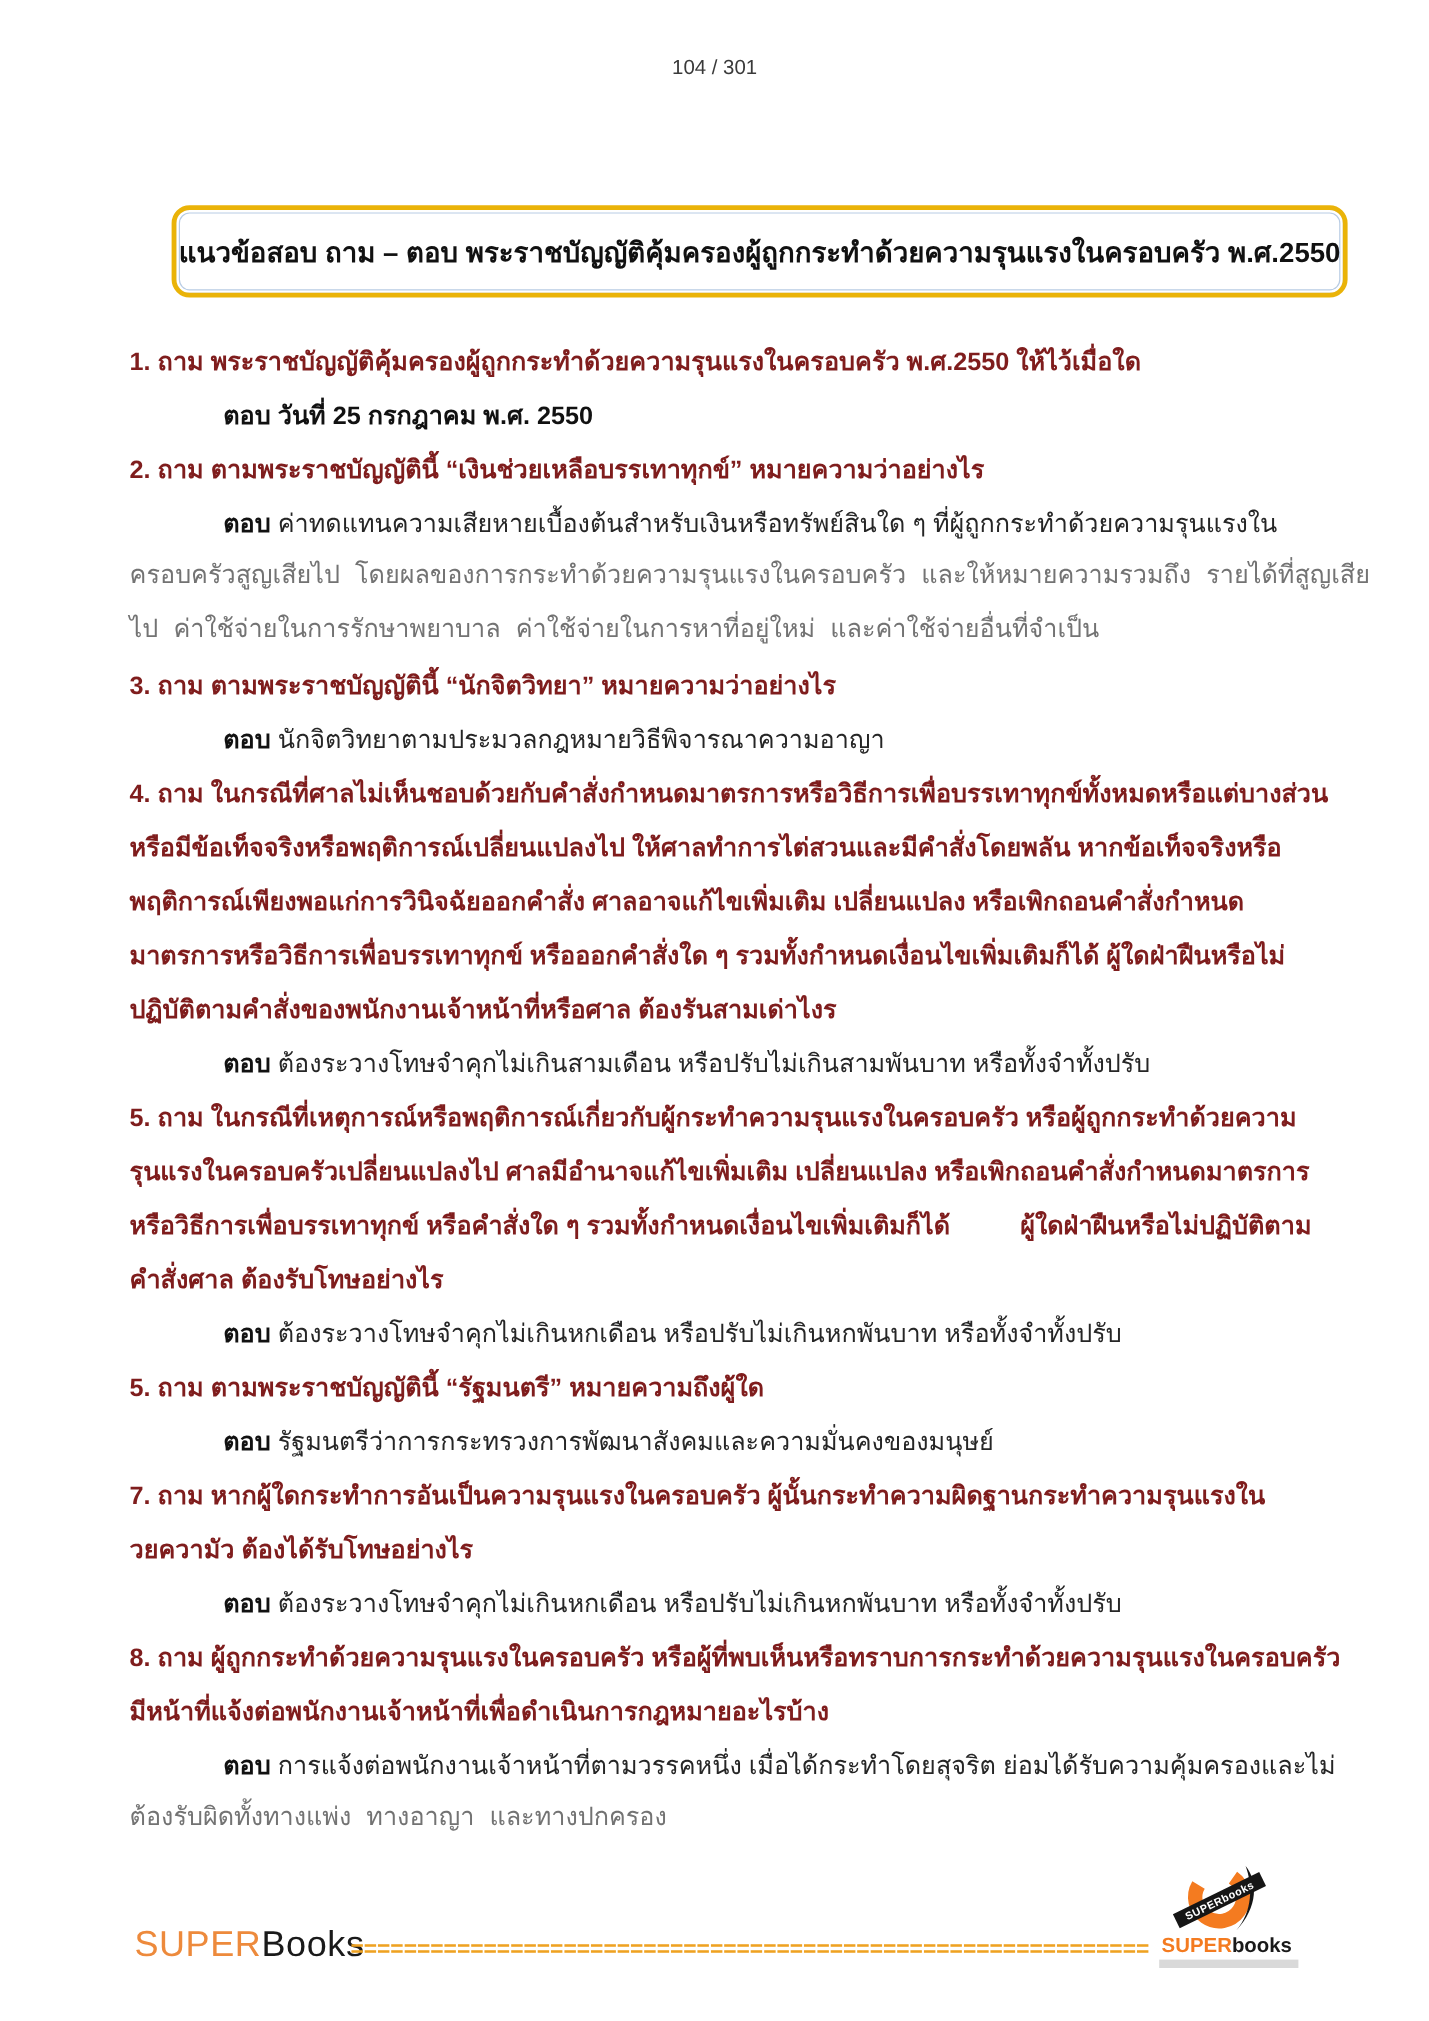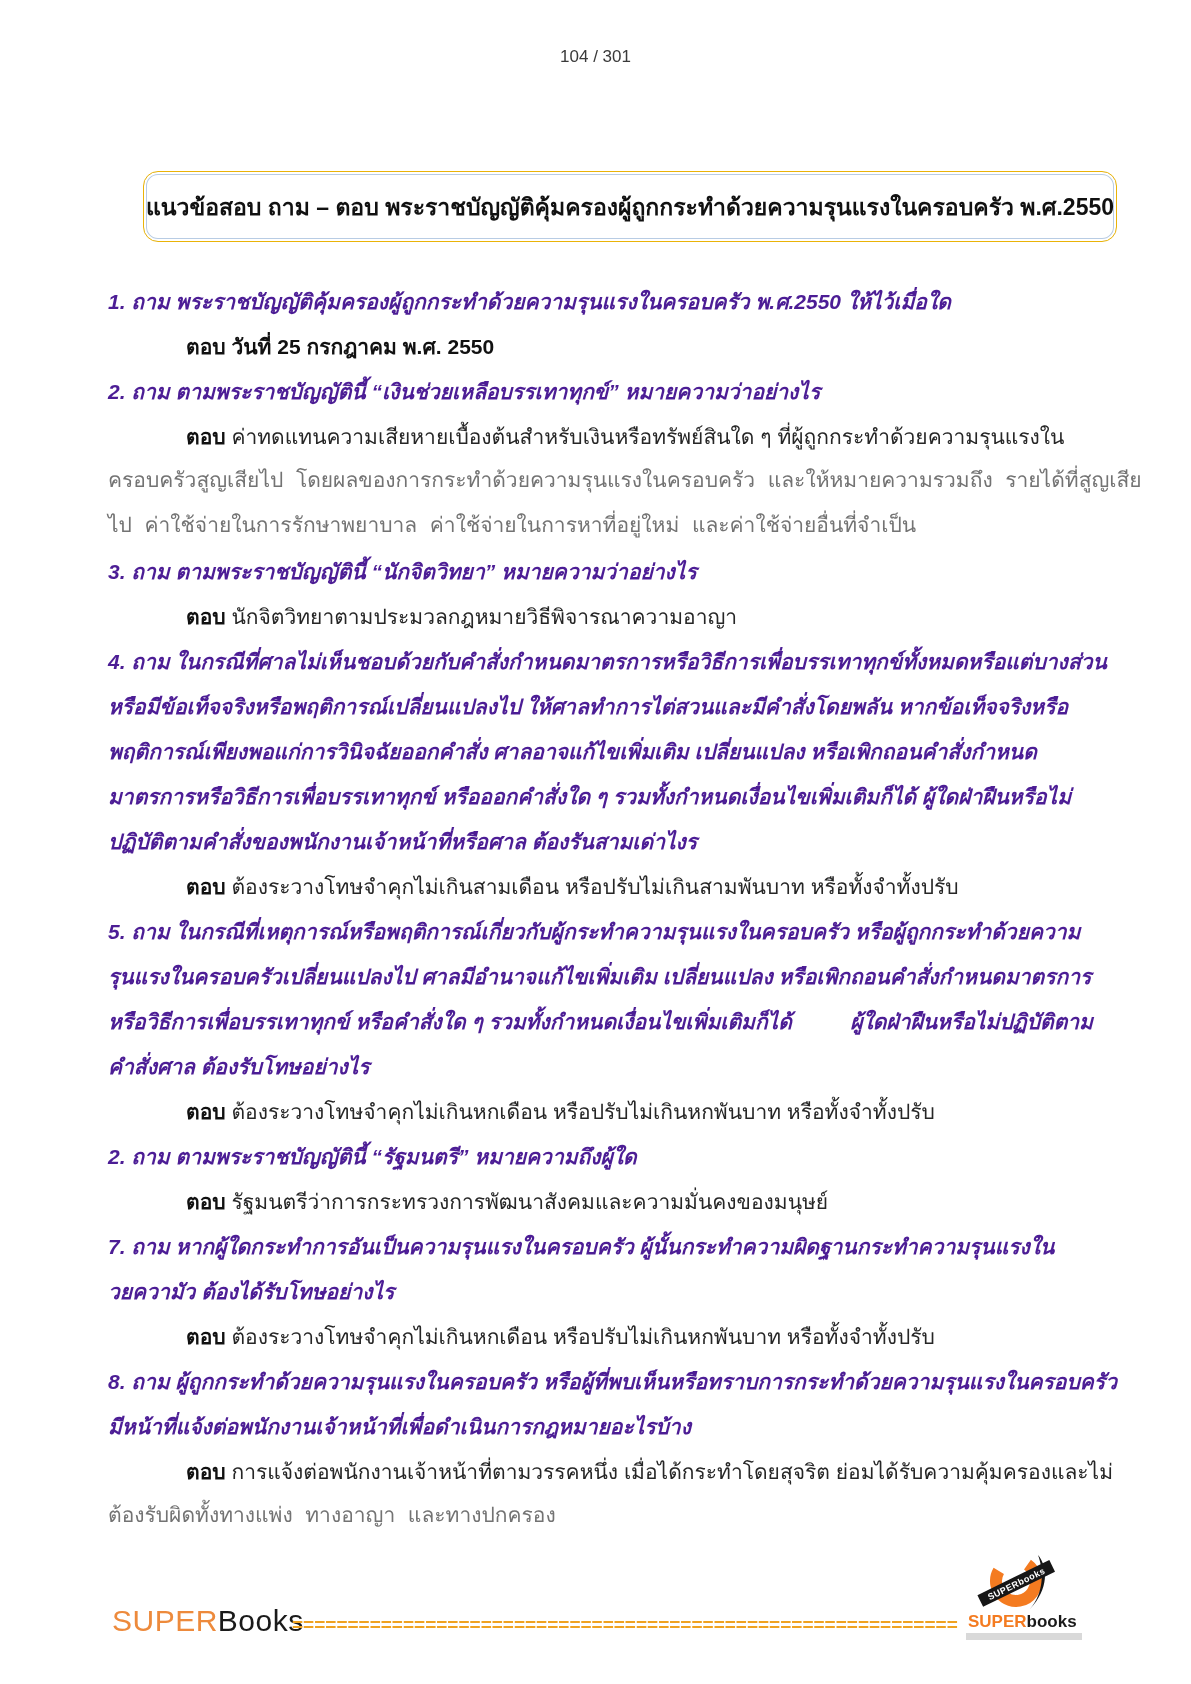--- a/index.html
+++ b/index.html
@@ -16,21 +16,21 @@
     position: absolute;
     top: 28px; left: 0; right: 0;
     text-align: center;
     font-size: 17px;
     color: #3a3a3a;
   }
   .title-box {
     position: absolute;
     left: 143px; top: 152px;
     width: 972px; height: 69px;
-    border: 1px solid #eab308;
+    border: 4px solid #eab308;
     border-radius: 15px;
     box-shadow: inset 0 0 0 2px #ffffff, inset 0 0 0 3px #b8cce4;
     display: flex;
     align-items: center;
     justify-content: center;
   }
   .title-text {
     font-size: 23px;
     font-weight: bold;
     color: #111111;
@@ -44,21 +44,21 @@
     width: 1010px;
     color: #1f1f1f;
     font-size: 21px;
   }
   .line {
     height: 45px;
     line-height: 45px;
     white-space: pre;
     overflow: visible;
   }
-  .line.q   { font-weight: bold; color: #4c1d95; font-style: italic; }
+  .line.q   { font-weight: bold; color: #7f1d1d; }
   .line.a1  { padding-left: 78px; font-weight: normal; color: #262626; }
   .line.a1b { padding-left: 78px; font-weight: bold; color: #111111; }
   .line.ac  { font-weight: normal; color: #737373; font-family: Liberation Mono, monospace; }
   .ans-label { font-weight: bold; color: #111111; }
   .footer-brand {
     position: absolute;
     left: 112px; top: 1585px;
     font-size: 30px;
     letter-spacing: 0.5px;
     white-space: nowrap;
@@ -121,21 +121,21 @@
       <div class="line q">หรือมีข้อเท็จจริงหรือพฤติการณ์เปลี่ยนแปลงไป ให้ศาลทำการไต่สวนและมีคำสั่งโดยพลัน หากข้อเท็จจริงหรือ</div>
       <div class="line q">พฤติการณ์เพียงพอแก่การวินิจฉัยออกคำสั่ง ศาลอาจแก้ไขเพิ่มเติม เปลี่ยนแปลง หรือเพิกถอนคำสั่งกำหนด</div>
       <div class="line q">มาตรการหรือวิธีการเพื่อบรรเทาทุกข์ หรือออกคำสั่งใด ๆ รวมทั้งกำหนดเงื่อนไขเพิ่มเติมก็ได้ ผู้ใดฝ่าฝืนหรือไม่</div>
       <div class="line q">ปฏิบัติตามคำสั่งของพนักงานเจ้าหน้าที่หรือศาล ต้องรันสามเด่าไงร</div>
       <div class="line a1"><span class="ans-label">ตอบ</span> <span>ต้องระวางโทษจำคุกไม่เกินสามเดือน หรือปรับไม่เกินสามพันบาท หรือทั้งจำทั้งปรับ</span></div>
       <div class="line q">5. ถาม ในกรณีที่เหตุการณ์หรือพฤติการณ์เกี่ยวกับผู้กระทำความรุนแรงในครอบครัว หรือผู้ถูกกระทำด้วยความ</div>
       <div class="line q">รุนแรงในครอบครัวเปลี่ยนแปลงไป ศาลมีอำนาจแก้ไขเพิ่มเติม เปลี่ยนแปลง หรือเพิกถอนคำสั่งกำหนดมาตรการ</div>
       <div class="line q">หรือวิธีการเพื่อบรรเทาทุกข์ หรือคำสั่งใด ๆ รวมทั้งกำหนดเงื่อนไขเพิ่มเติมก็ได้          ผู้ใดฝ่าฝืนหรือไม่ปฏิบัติตาม</div>
       <div class="line q">คำสั่งศาล ต้องรับโทษอย่างไร</div>
       <div class="line a1"><span class="ans-label">ตอบ</span> <span>ต้องระวางโทษจำคุกไม่เกินหกเดือน หรือปรับไม่เกินหกพันบาท หรือทั้งจำทั้งปรับ</span></div>
-      <div class="line q">2. ถาม ตามพระราชบัญญัตินี้ “รัฐมนตรี” หมายความถึงผู้ใด</div>
+      <div class="line q">5. ถาม ตามพระราชบัญญัตินี้ “รัฐมนตรี” หมายความถึงผู้ใด</div>
       <div class="line a1"><span class="ans-label">ตอบ</span> <span>รัฐมนตรีว่าการกระทรวงการพัฒนาสังคมและความมั่นคงของมนุษย์</span></div>
       <div class="line q">7. ถาม หากผู้ใดกระทำการอันเป็นความรุนแรงในครอบครัว ผู้นั้นกระทำความผิดฐานกระทำความรุนแรงใน</div>
       <div class="line q">วยความัว ต้องได้รับโทษอย่างไร</div>
       <div class="line a1"><span class="ans-label">ตอบ</span> <span>ต้องระวางโทษจำคุกไม่เกินหกเดือน หรือปรับไม่เกินหกพันบาท หรือทั้งจำทั้งปรับ</span></div>
       <div class="line q">8. ถาม ผู้ถูกกระทำด้วยความรุนแรงในครอบครัว หรือผู้ที่พบเห็นหรือทราบการกระทำด้วยความรุนแรงในครอบครัว</div>
       <div class="line q">มีหน้าที่แจ้งต่อพนักงานเจ้าหน้าที่เพื่อดำเนินการกฎหมายอะไรบ้าง</div>
       <div class="line a1"><span class="ans-label">ตอบ</span> <span>การแจ้งต่อพนักงานเจ้าหน้าที่ตามวรรคหนึ่ง เมื่อได้กระทำโดยสุจริต ย่อมได้รับความคุ้มครองและไม่</span></div>
       <div class="line ac">ต้องรับผิดทั้งทางแพ่ง ทางอาญา และทางปกครอง</div>
     </main>
 

